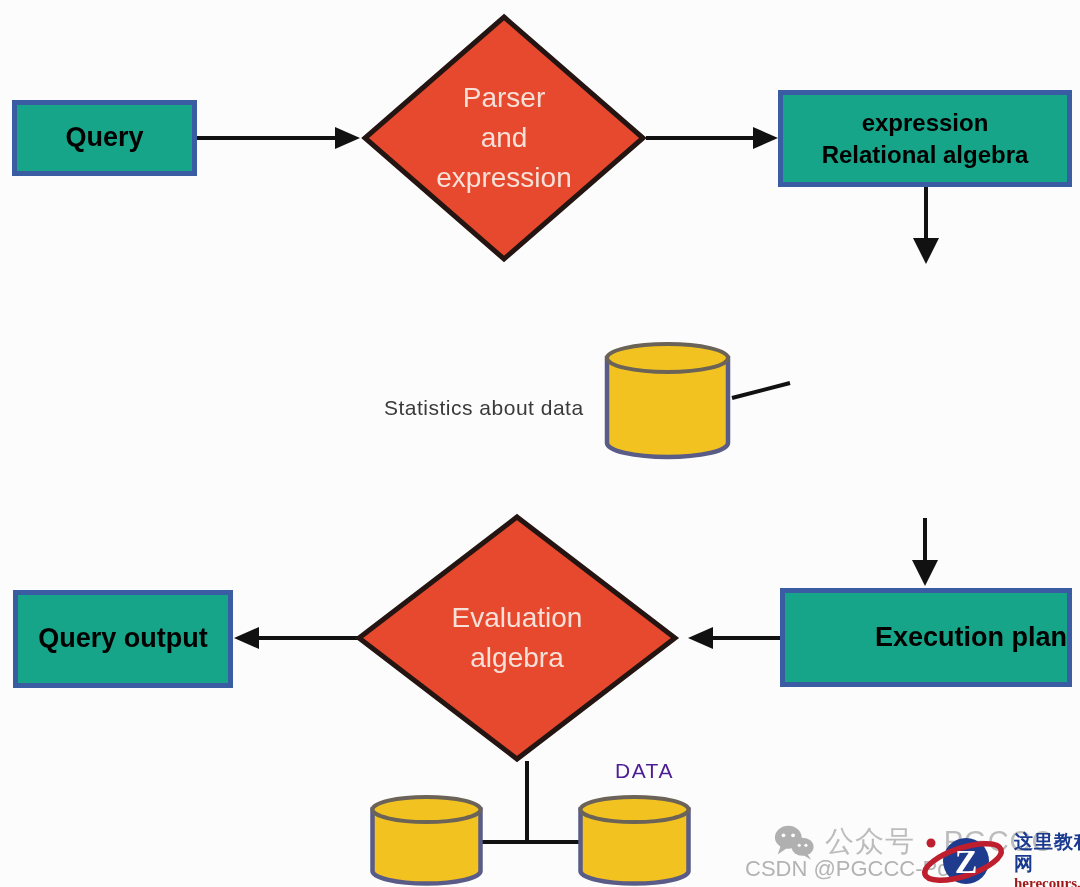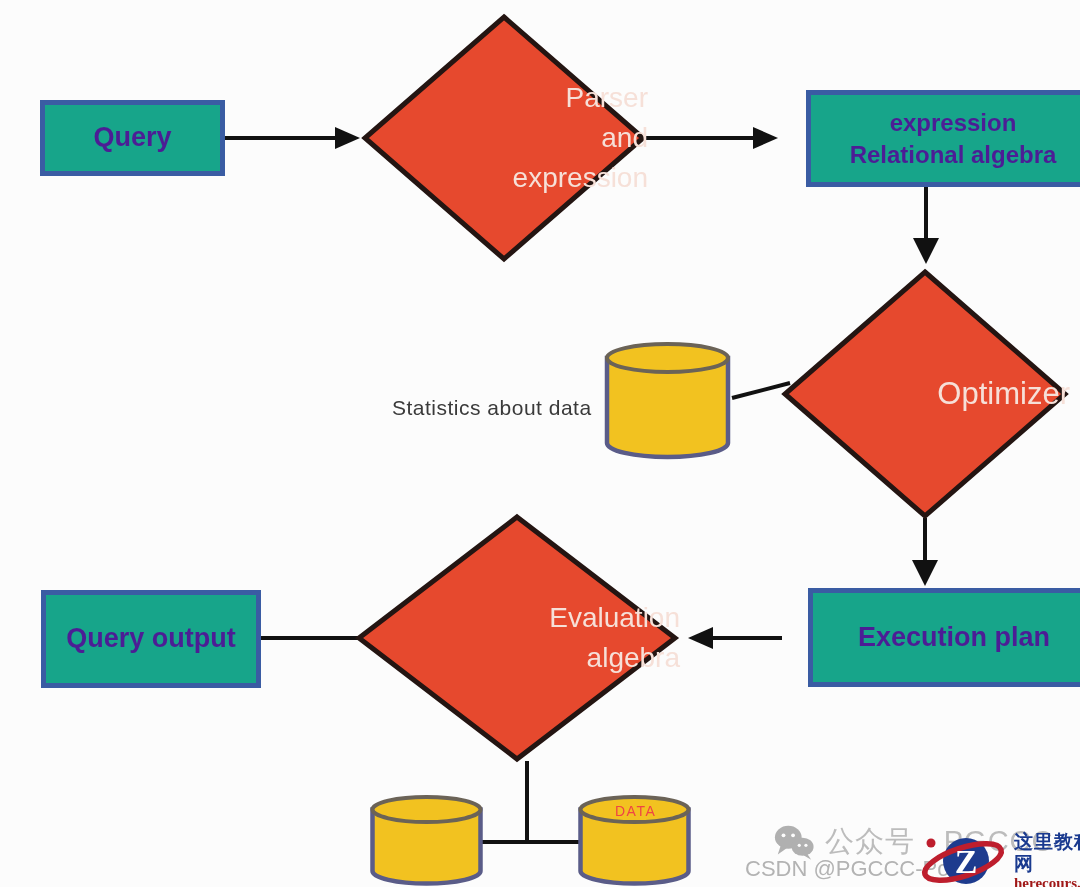--- a/index.html
+++ b/index.html
@@ -26,51 +26,50 @@
 
   .node { position: absolute; z-index: 2; }
 
   .box {
     background: #17a58a;
     border: 5px solid #3a5ca3;
     display: flex;
     align-items: center;
     justify-content: center;
     text-align: center;
-    color: #4c1d95;
+    color: #000000;
     font-weight: bold;
     font-size: 27px;
     line-height: 1.3;
-    margin-left: 28px;
   }
   .box.small-text { font-size: 24px; }
 
   .diamond { position: absolute; z-index: 2; }
   .diamond svg { position: absolute; inset: 0; width: 100%; height: 100%; }
   .diamond polygon { fill: #e6492e; stroke: #241512; stroke-width: 5; }
   .diamond-label {
     position: absolute; inset: 0;
     display: flex; flex-direction: column;
-    align-items: flex-end; justify-content: center;
+    align-items: center; justify-content: center;
     text-align: center;
     color: #f6e0d8;
     font-size: 28px;
     line-height: 1.42;
     z-index: 3;
   }
   .diamond-label.big { font-size: 31px; }
 
   .cylinder { position: absolute; z-index: 2; }
   .cylinder svg { display: block; }
   .cyl-body { fill: #f2c220; stroke: #5a5c88; stroke-width: 4.5; }
   .cyl-top  { fill: #f2c220; stroke: #6b6357; stroke-width: 4; }
 
   .free-label { position: absolute; z-index: 2; color: #3a3a3a; }
-  .stats-label { left: 392px; top: 396px; font-size: 21px; letter-spacing: 0.5px; }
-  .data-label  { left: 615px; top: 759px; font-size: 14px; color: #ef4444; letter-spacing: 1.5px; margin-top: 44px; }
+  .stats-label { left: 384px; top: 396px; font-size: 21px; letter-spacing: 0.5px; }
+  .data-label  { left: 615px; top: 759px; font-size: 21px; color: #4c1d95; letter-spacing: 1.5px; }
 
   
   .wm { position: absolute; z-index: 4; }
   .wechat-row {
     left: 773px; top: 822px;
     display: flex; align-items: center; gap: 10px;
     color: #bcbcbc; font-size: 29px; letter-spacing: 1px;
     z-index: 3;
   }
   .csdn-row {
@@ -123,47 +122,39 @@
     <span>Query</span>
   </div>
 
   <div class="node box small-text" style="left:778px; top:90px; width:294px; height:97px;">
     <span>
       <span style="display:block">expression</span>
       <span style="display:block">Relational algebra</span>
     </span>
   </div>
 
-  <div class="node box" style="left:780px; top:588px; width:292px; height:99px;">
+  <div class="node box" style="left:780px; top:588px; width:292px; height:99px;justify-content:flex-end;">
     <span>Execution plan</span>
   </div>
 
   <div class="node box" style="left:13px; top:590px; width:220px; height:98px;">
     <span>Query output</span>
   </div>
 
   <div class="diamond" style="left:360px; top:13px; width:288px; height:250px;">
     <svg viewBox="0 0 288 250" preserveAspectRatio="none">
       <polygon points="144,4 283,125 144,246 5,125"></polygon>
     </svg>
     <div class="diamond-label">
       <span>Parser</span>
       <span>and</span>
       <span>expression</span>
     </div>
   </div>
 
-  <div class="diamond" style="left:780px; top:268px; width:290px; height:252px;">
-    <svg viewBox="0 0 290 252" preserveAspectRatio="none">
-      <polygon points="145,4 285,126 145,248 5,126"></polygon>
-    </svg>
-    <div class="diamond-label big">
-      <span>Optimizer</span>
-    </div>
-  </div>
 
   <div class="diamond" style="left:354px; top:513px; width:326px; height:250px;">
     <svg viewBox="0 0 326 250" preserveAspectRatio="none">
       <polygon points="163,4 321,125 163,246 5,125"></polygon>
     </svg>
     <div class="diamond-label">
       <span>Evaluation</span>
       <span>algebra</span>
     </div>
   </div>

